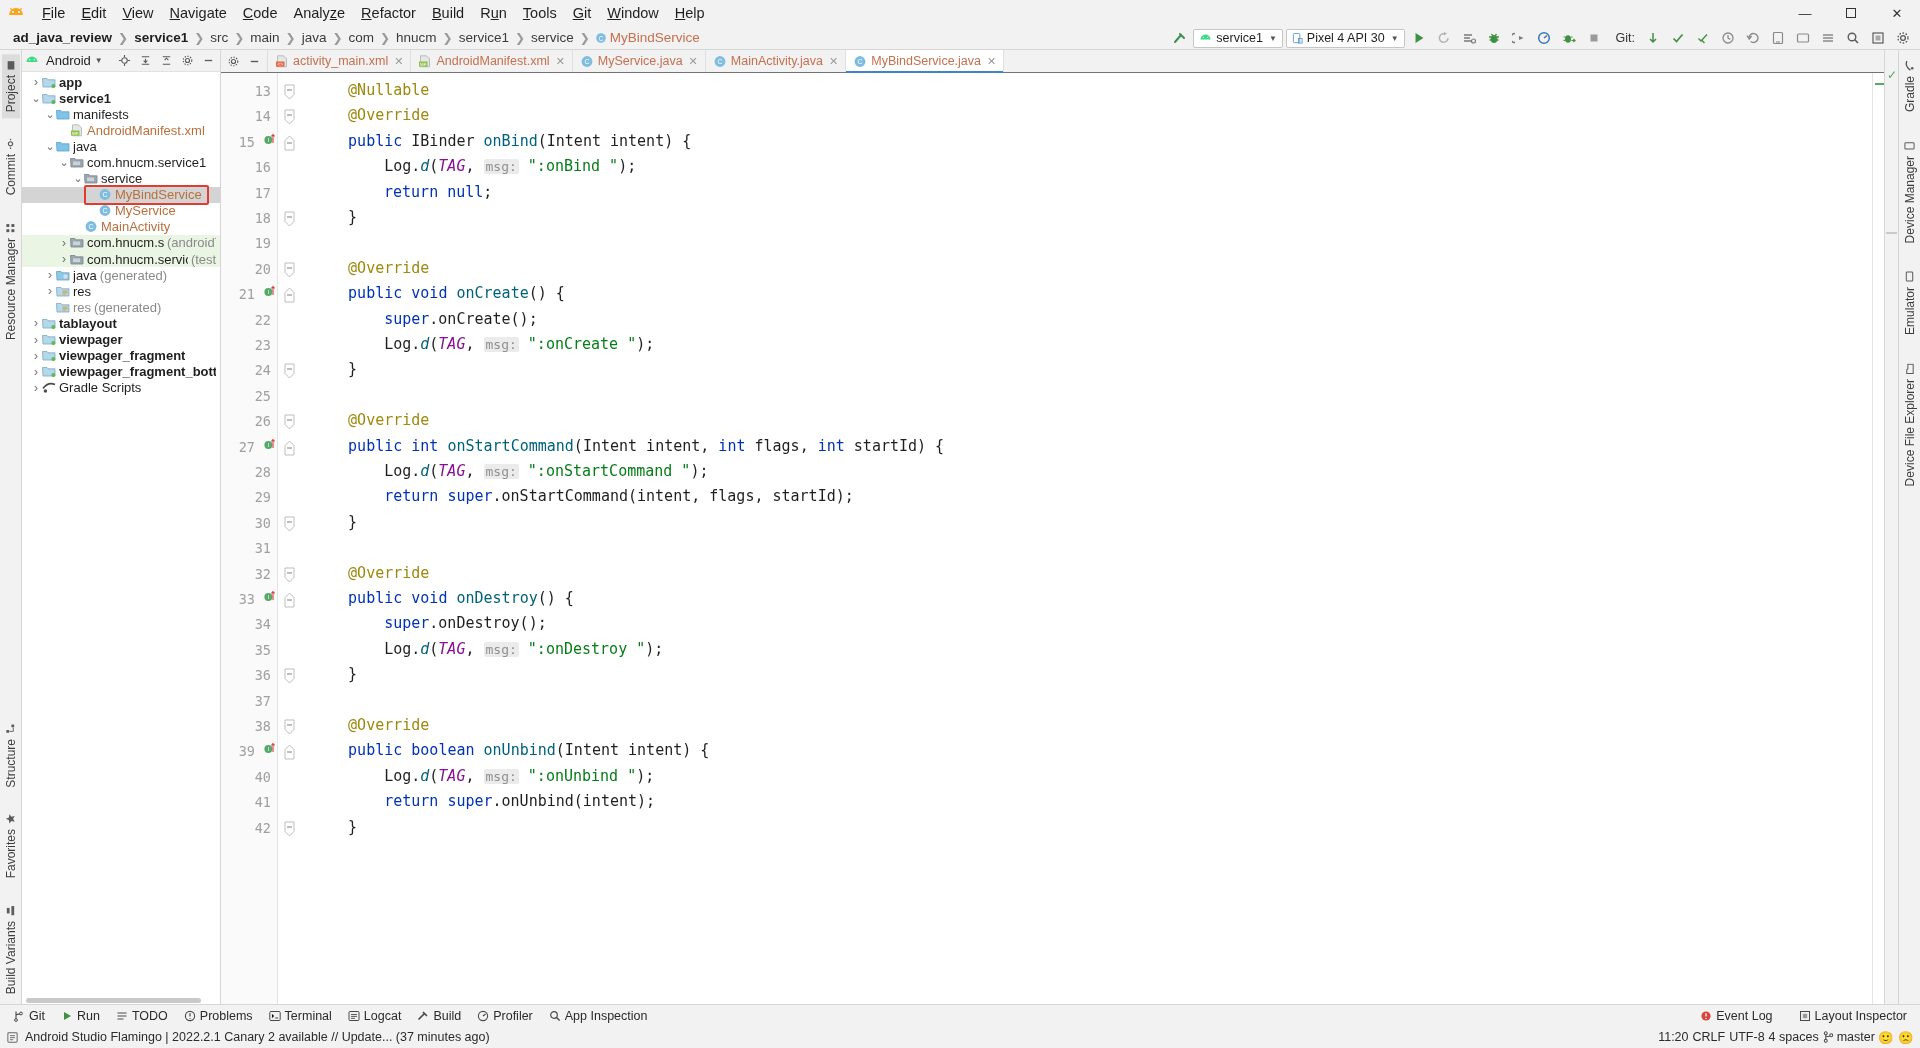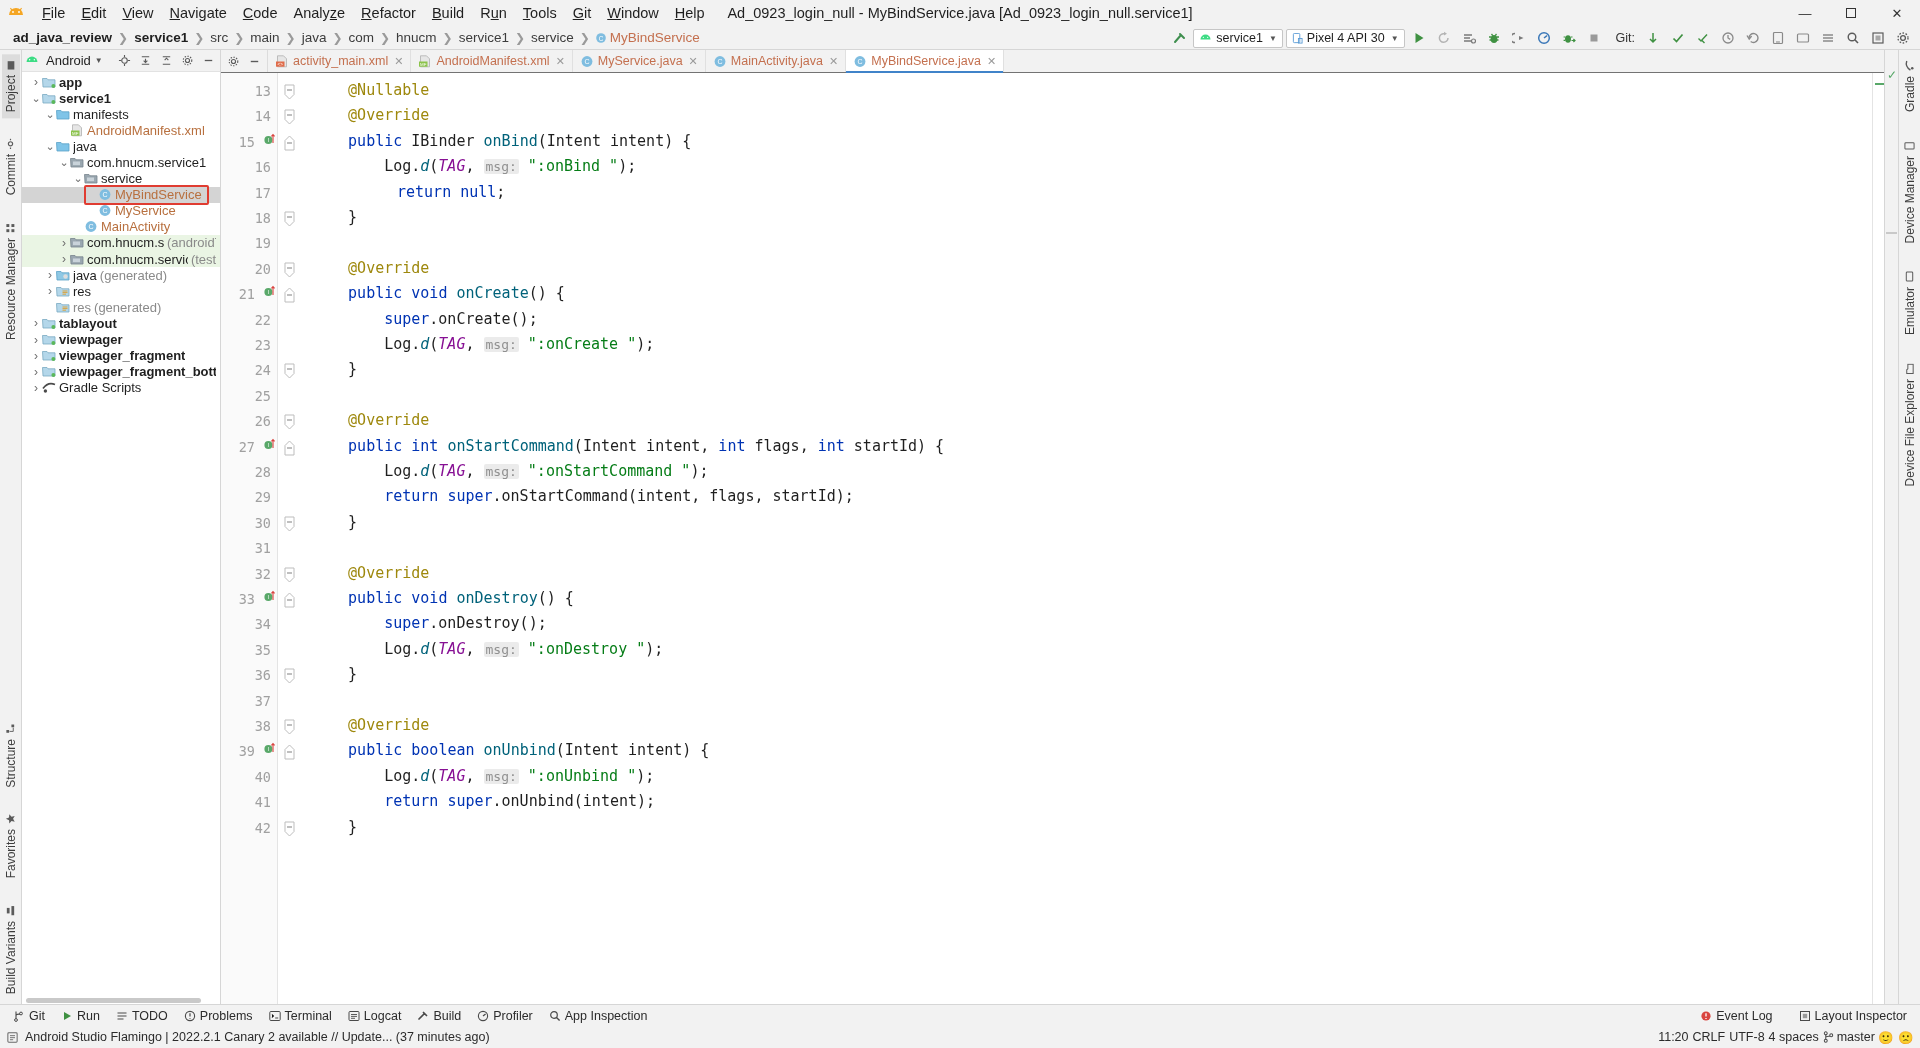--- a/index.html
+++ b/index.html
@@ -134,21 +134,20 @@
         <div class="menuitem"><u>C</u>ode</div>
         <div class="menuitem">Analy<u>z</u>e</div>
         <div class="menuitem"><u>R</u>efactor</div>
         <div class="menuitem"><u>B</u>uild</div>
         <div class="menuitem">R<u>u</u>n</div>
         <div class="menuitem"><u>T</u>ools</div>
         <div class="menuitem"><u>G</u>it</div>
         <div class="menuitem"><u>W</u>indow</div>
         <div class="menuitem"><u>H</u>elp</div>
       </div>
-    <div class="wintitle">Ad_0923_login_null - MyBindService.java [Ad_0923_login_null.service1]</div>
     <div class="winbuttons">
       <div class="winbtn">—</div>
       <div class="winbtn">
         <svg width="10" height="10" viewBox="0 0 10 10">
             <rect x="0.5" y="0.5" width="9" height="9" fill="none" stroke="#333"></rect>
           </svg>
       </div>
       <div class="winbtn close">✕</div>
     </div>
   </div>
@@ -862,21 +861,21 @@
                 <path d="M2 1 H11 V10.5 L6.5 15 L2 10.5 Z" fill="#fff" stroke="#bdbdbd" stroke-width="1"></path>
                 <line x1="4" y1="6" x2="9" y2="6" stroke="#8a8a8a" stroke-width="1.1"></line>
               </svg>
             </div>
           </div>
         <div class="code" id="code">
             <div class="cline" style="top: 10px; left: 46.08px;"><span class="anno">@Nullable</span></div>
             <div class="cline" style="top: 35.4px; left: 46.08px;"><span class="anno">@Override</span></div>
             <div class="cline" style="top: 60.8px; left: 46.08px;"><span class="kw">public </span><span class="typ">IBinder </span><span class="mth">onBind</span><span class="pl">(Intent intent) {</span></div>
             <div class="cline" style="top: 86.2px; left: 82.16px;"><span class="pl">Log.</span><span class="mth" style="font-style: italic;">d</span><span class="pl">(</span><span class="fld">TAG</span><span class="pl">, </span><span class="hint">msg:</span><span class="pl"> </span><span class="str">":onBind "</span><span class="pl">);</span></div>
-            <div class="cline" style="top: 111.6px; left: 95px;"><span class="kw">return </span><span class="kw">null</span><span class="pl">;</span></div>
+            <div class="cline" style="top: 111.6px; left: 82px;"><span class="kw">return </span><span class="kw">null</span><span class="pl">;</span></div>
             <div class="cline" style="top: 137px; left: 46.08px;"><span class="pl">}</span></div>
             <div class="cline" style="top: 162.4px; left: 10px;"></div>
             <div class="cline" style="top: 187.8px; left: 46.08px;"><span class="anno">@Override</span></div>
             <div class="cline" style="top: 213.2px; left: 46.08px;"><span class="kw">public </span><span class="kw">void </span><span class="mth">onCreate</span><span class="pl">() {</span></div>
             <div class="cline" style="top: 238.6px; left: 82.16px;"><span class="kw">super</span><span class="pl">.onCreate();</span></div>
             <div class="cline" style="top: 264px; left: 82.16px;"><span class="pl">Log.</span><span class="mth" style="font-style: italic;">d</span><span class="pl">(</span><span class="fld">TAG</span><span class="pl">, </span><span class="hint">msg:</span><span class="pl"> </span><span class="str">":onCreate "</span><span class="pl">);</span></div>
             <div class="cline" style="top: 289.4px; left: 46.08px;"><span class="pl">}</span></div>
             <div class="cline" style="top: 314.8px; left: 10px;"></div>
             <div class="cline" style="top: 340.2px; left: 46.08px;"><span class="anno">@Override</span></div>
             <div class="cline" style="top: 365.6px; left: 46.08px;"><span class="kw">public </span><span class="kw">int </span><span class="mth">onStartCommand</span><span class="pl">(Intent intent, </span><span class="kw">int </span><span class="pl">flags, </span><span class="kw">int </span><span class="pl">startId) {</span></div>

